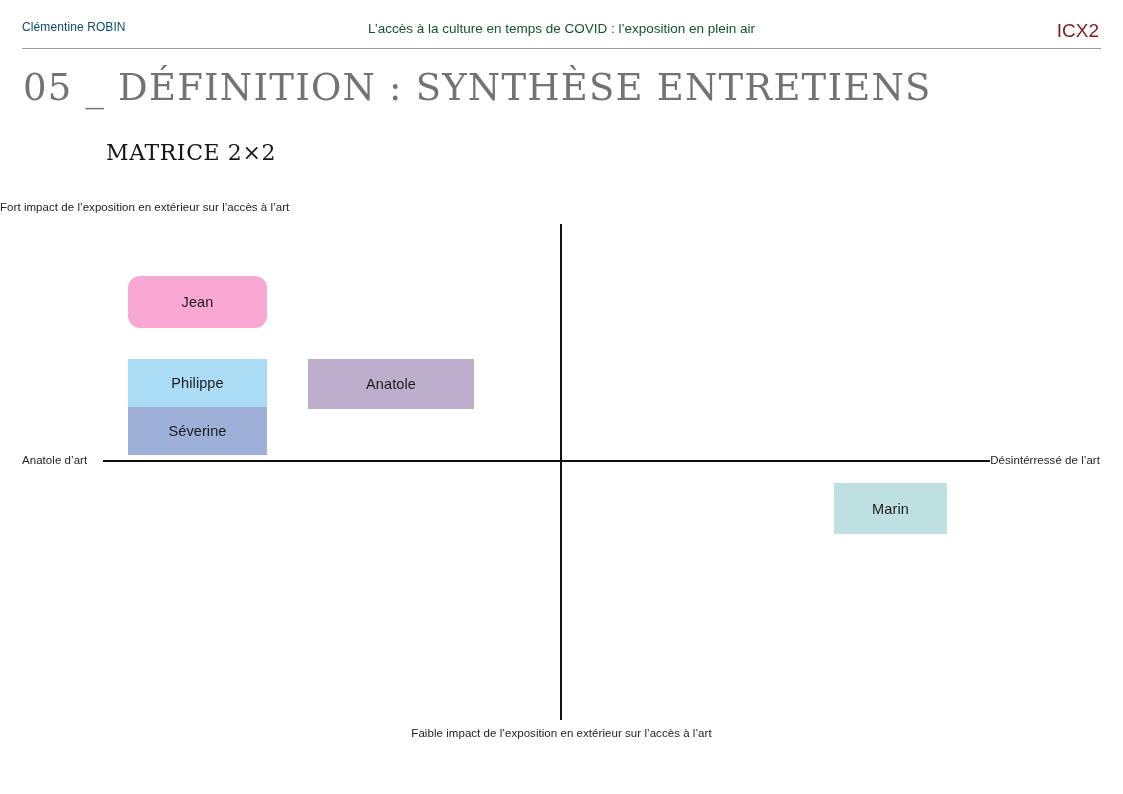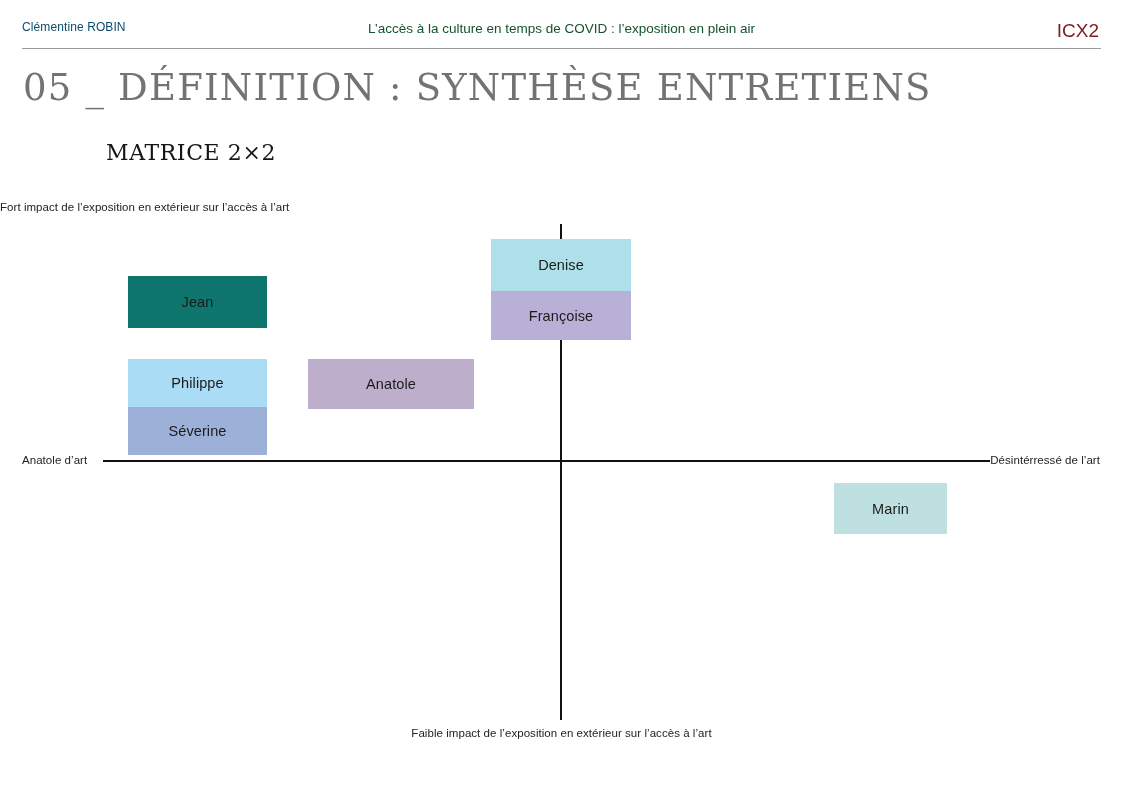--- a/index.html
+++ b/index.html
@@ -170,34 +170,30 @@
 
   <div class="axis-v"></div>
   <div class="axis-h"></div>
 
   <div class="axis-label" id="label-top">Fort impact de l’exposition en extérieur sur l’accès à l’art</div>
   <div class="axis-label" id="label-bottom">Faible impact de l’exposition en extérieur sur l’accès à l’art</div>
   <div class="axis-label" id="label-left">Anatole d’art</div>
   <div class="axis-label" id="label-right">Désintérressé de l’art</div>
 
   <div class="persona-group" id="group-jean">
-    <div class="persona-box" style="background: #0f766e; height: 52px; width: 100%;">Jean</div>
+    <div class="persona-box" style="background: #f9a8d4; height: 52px; width: 100%; border-radius: 12px;">Jean</div>
   </div>
 
   <div class="persona-group" id="group-philippe">
     <div class="persona-box" style="background: rgb(171, 220, 245); height: 48px; width: 100%;">Philippe</div>
     <div class="persona-box" style="background: rgb(157, 176, 216); height: 48px; width: 100%;">Séverine</div>
   </div>
 
   <div class="persona-group" id="group-anatole">
     <div class="persona-box" style="background: rgb(189, 175, 203); height: 50px; width: 100%;">Anatole</div>
   </div>
 
-  <div class="persona-group" id="group-denise">
-    <div class="persona-box" style="background: rgb(173, 224, 232); height: 52px; width: 100%;">Denise</div>
-    <div class="persona-box" style="background: rgb(185, 176, 216); height: 49px; width: 100%;">Françoise</div>
-  </div>
 
   <div class="persona-group" id="group-marin">
     <div class="persona-box" style="background: rgb(191, 224, 224); height: 51px; width: 100%;">Marin</div>
   </div>
 
 </div>
 
 </body></html>

